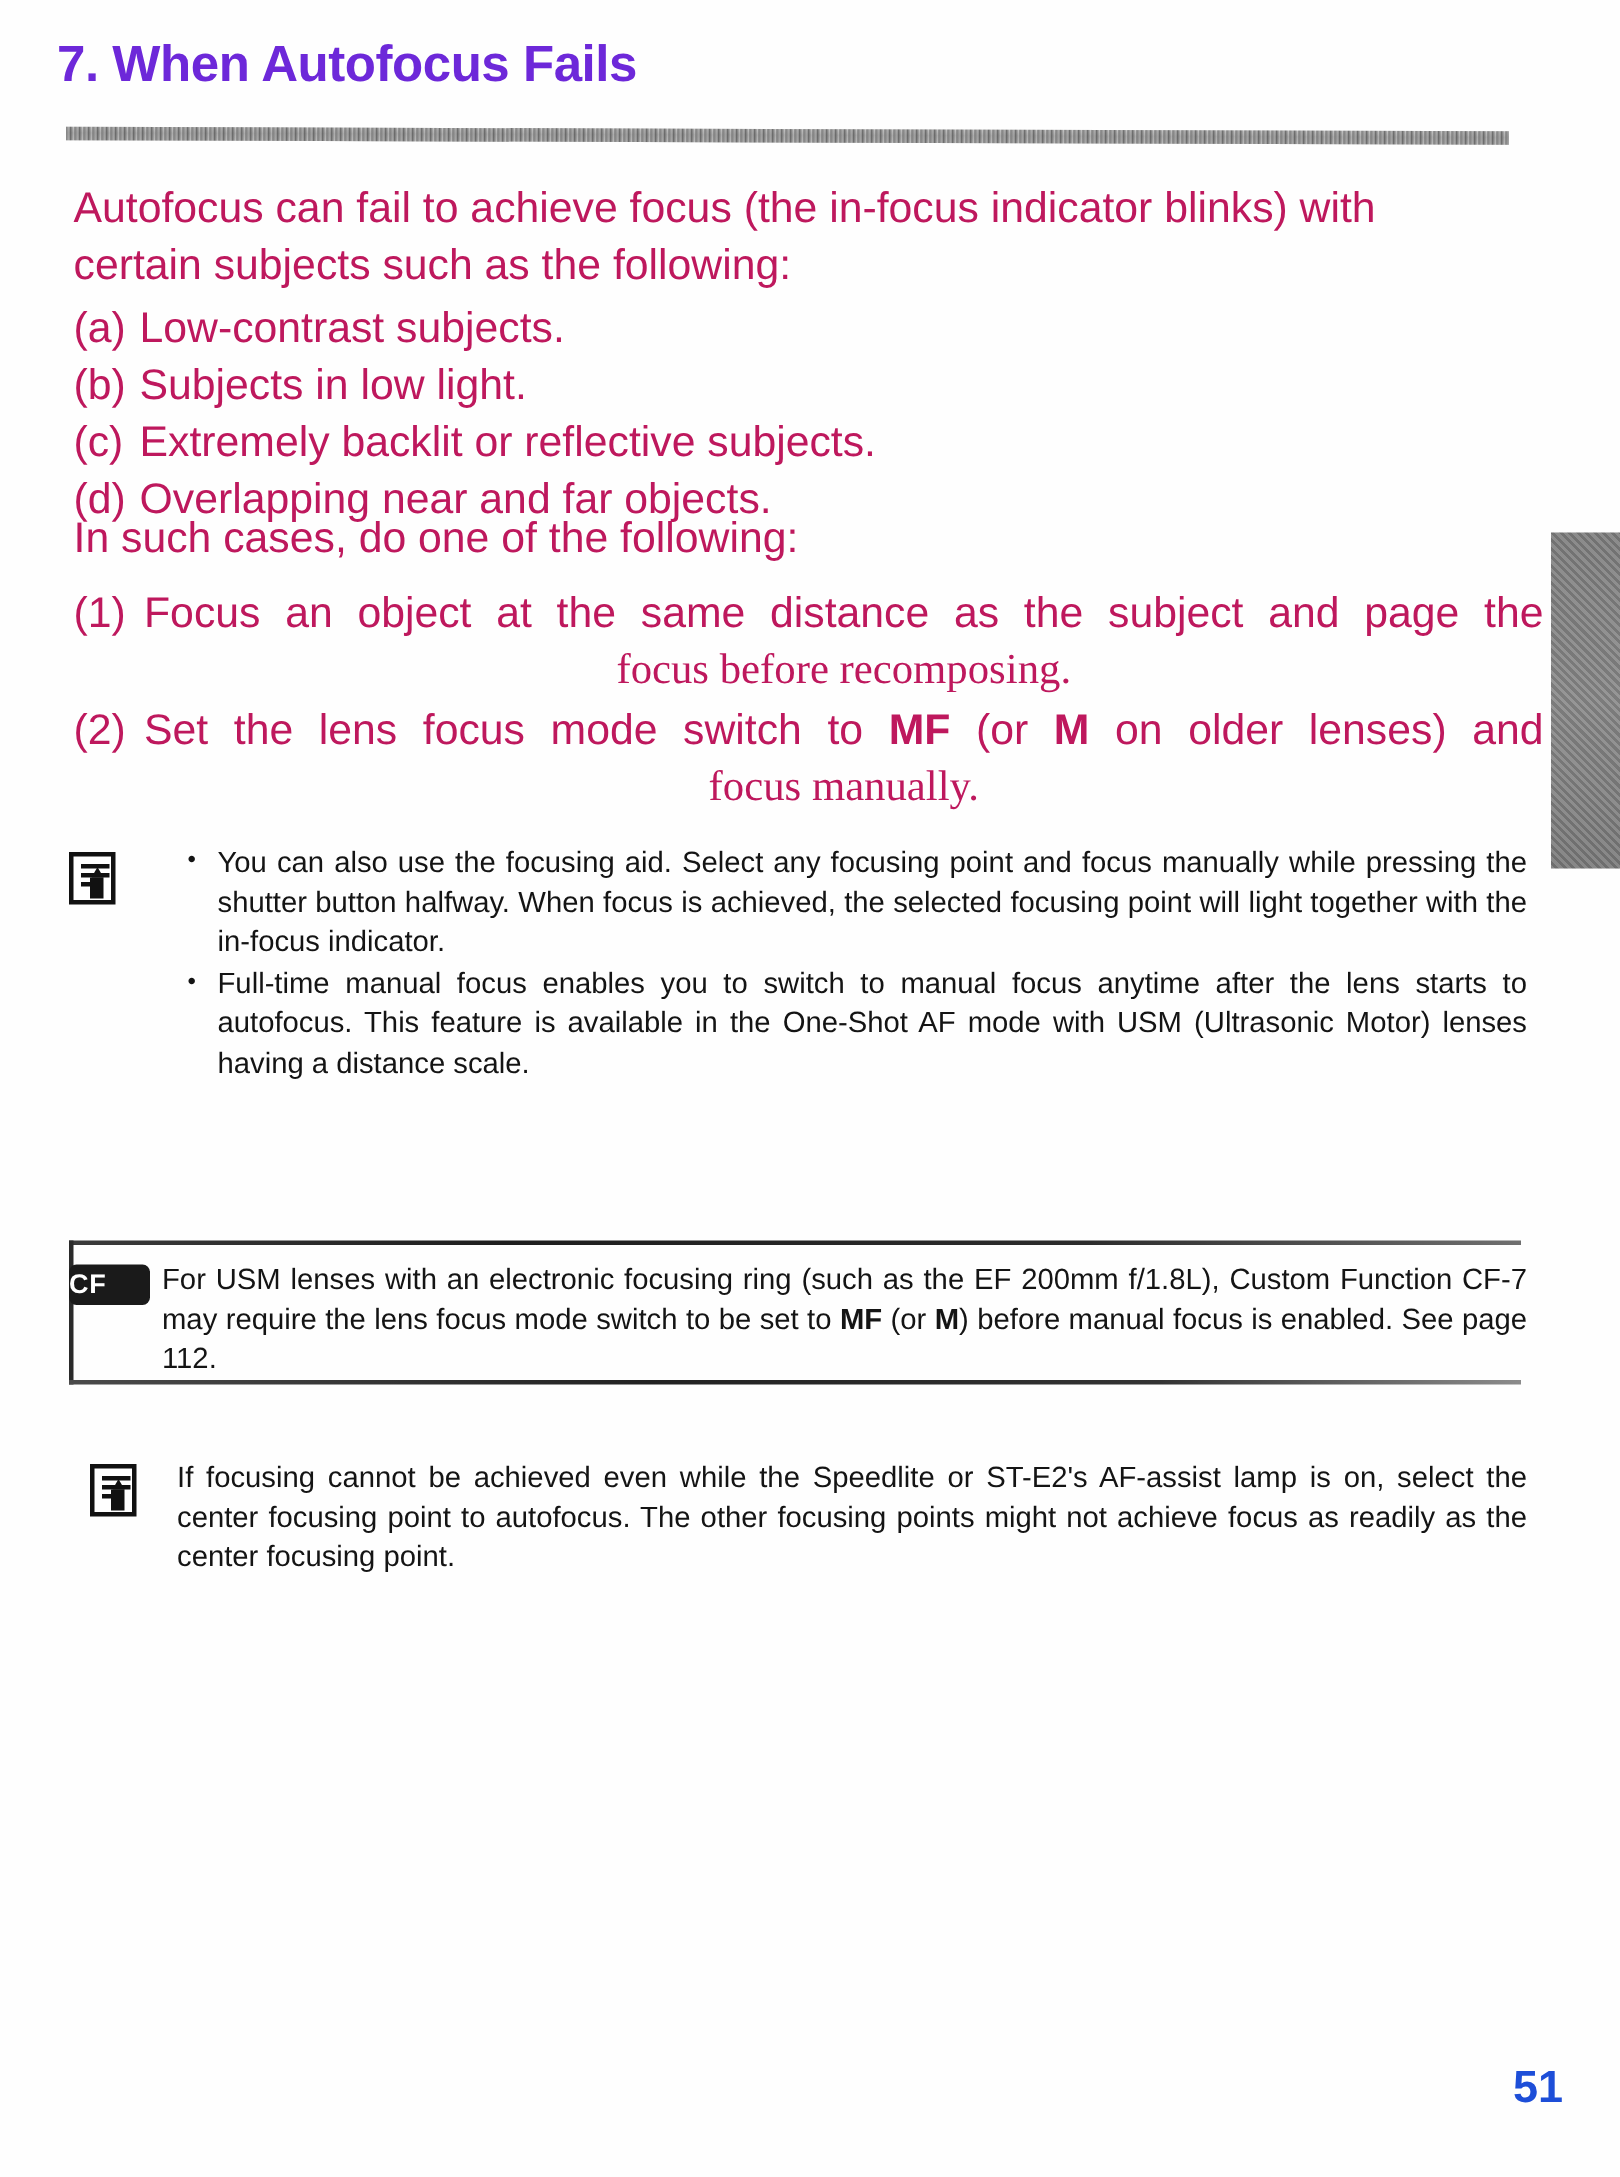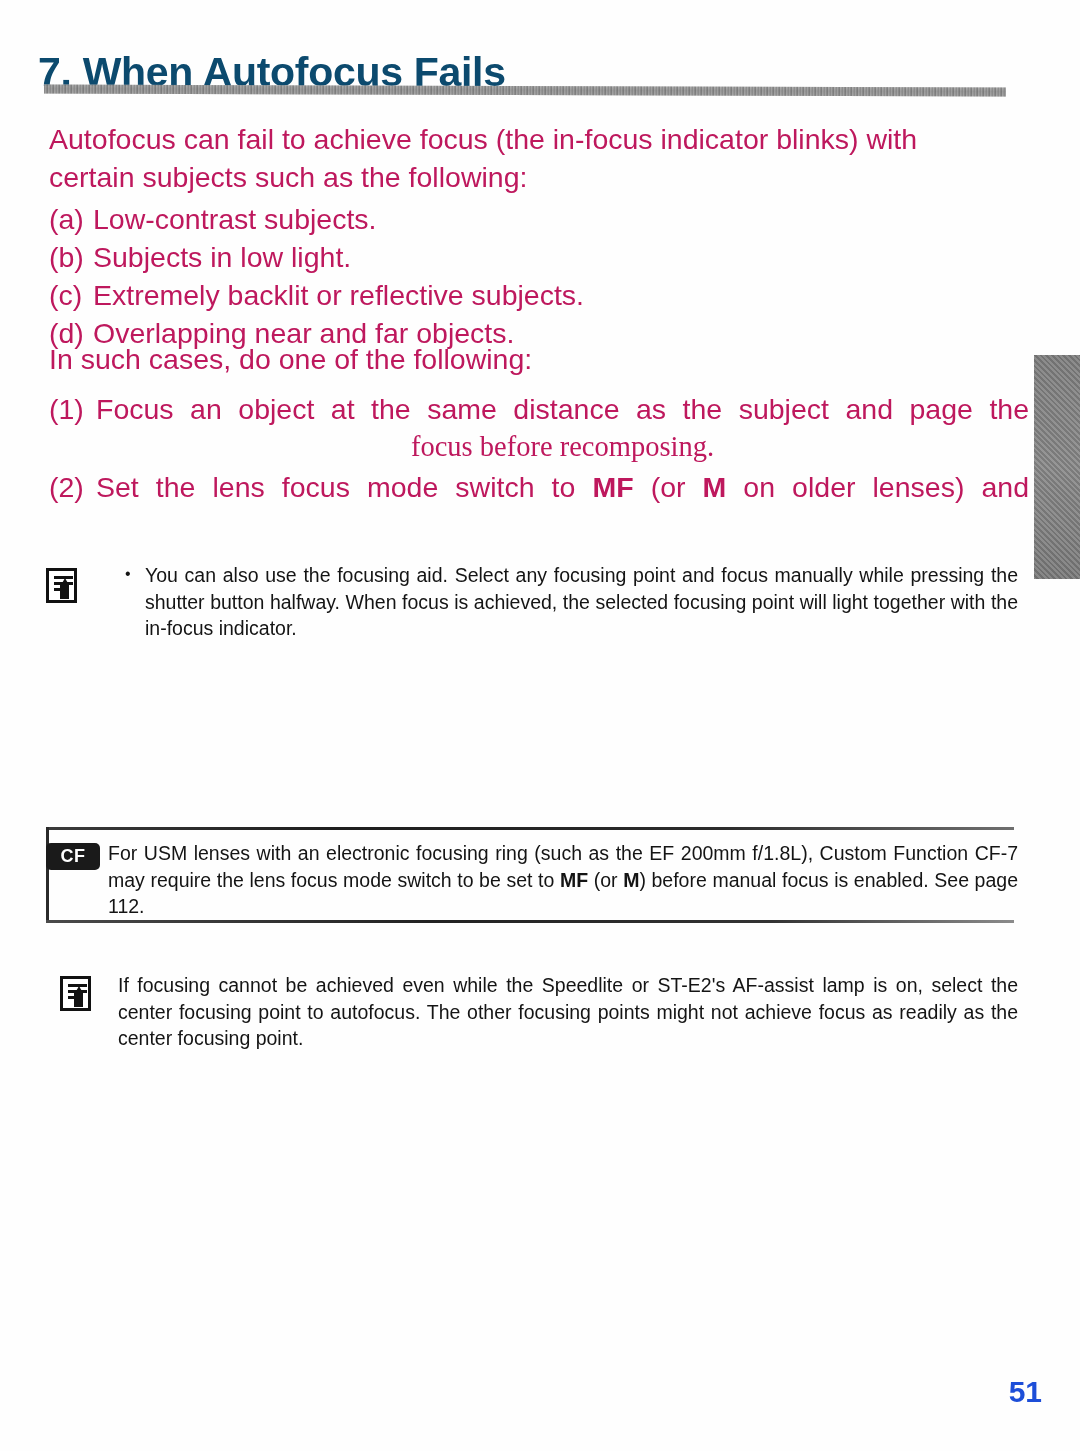--- a/index.html
+++ b/index.html
@@ -20,26 +20,25 @@
     position: absolute;
     inset: 0;
     background: #fefefe;
   }
 
   
   .header-title {
     position: absolute;
     left: 38px;
     top: 24px;
-    font-size: 41px;
+    font-size: 34px;
     font-weight: bold;
     letter-spacing: -0.3px;
-    color: #0c4a6e;
+    color: #6d28d9;
     white-space: nowrap;
-    margin-top: 25px;
   }
   .header-rule {
     position: absolute;
     left: 44px;
     top: 86px;
     width: 962px;
     height: 9px;
     background:
       repeating-linear-gradient(90deg,
         rgba(120,120,120,0.95) 0px,
@@ -220,21 +219,21 @@
     width: 3px;
     background: #2a2a2a;
   }
 
   
   .cf-badge {
     display: inline-block;
     width: 54px;
     height: 27px;
     line-height: 27px;
-    text-align: center;
+    text-align: left;
     background: #1a1a1a;
     color: #ffffff;
     font-size: 18px;
     font-weight: bold;
     border-radius: 5px;
     letter-spacing: 0.5px;
   }
 
   
   .page-number {
@@ -287,37 +286,39 @@
       <span class="num-marker">(1)</span>
       <span class="num-text">
         <span class="jline">Focus an object at the same distance as the subject and page the</span>
         <span class="lastline">focus before recomposing.</span>
       </span>
     </div>
     <div class="num-row">
       <span class="num-marker">(2)</span>
       <span class="num-text">
         <span class="jline"><span>Set the lens focus mode switch to </span><b>MF</b><span> (or </span><b>M</b><span> on older lenses) and</span></span>
+        <span class="lastline">focus manually.</span>
       </span>
     </div>
   </div>
 
   <div class="note" style="top:562px;gap:11px;">
     <div class="note-icon-cell">
       <div class="note-icon">
         <span class="ln ln1"></span>
         <span class="ln ln2"></span>
         <span class="ln ln3"></span>
         <span class="pen-tip"></span>
         <span class="pen-body"></span>
       </div>
     </div>
     <div class="note-body">
       <ul class="bullets">
         <li class="jtext">You can also use the focusing aid. Select any focusing point and focus manually while pressing the shutter button halfway. When focus is achieved, the selected focusing point will light together with the in-focus indicator.</li>
+        <li class="jtext">Full-time manual focus enables you to switch to manual focus anytime after the lens starts to autofocus. This feature is available in the One-Shot AF mode with USM (Ultrasonic Motor) lenses having a distance scale.</li>
       </ul>
     </div>
   </div>
 
   <div class="hrule" style="top:827px;"></div>
   <div class="vrule" style="top:827px; height:96px;"></div>
   <div class="hrule soft" style="top:920px;"></div>
 
   <div class="note" style="top:840px;">
     <div class="note-icon-cell" style="padding-top:3px;">

